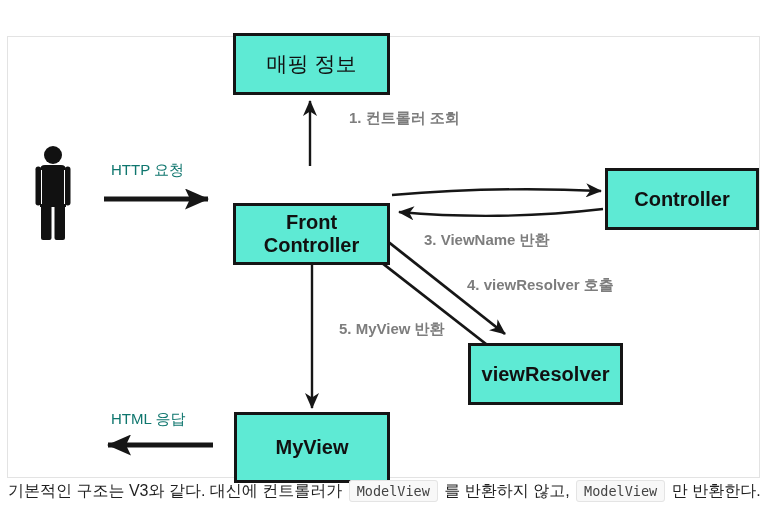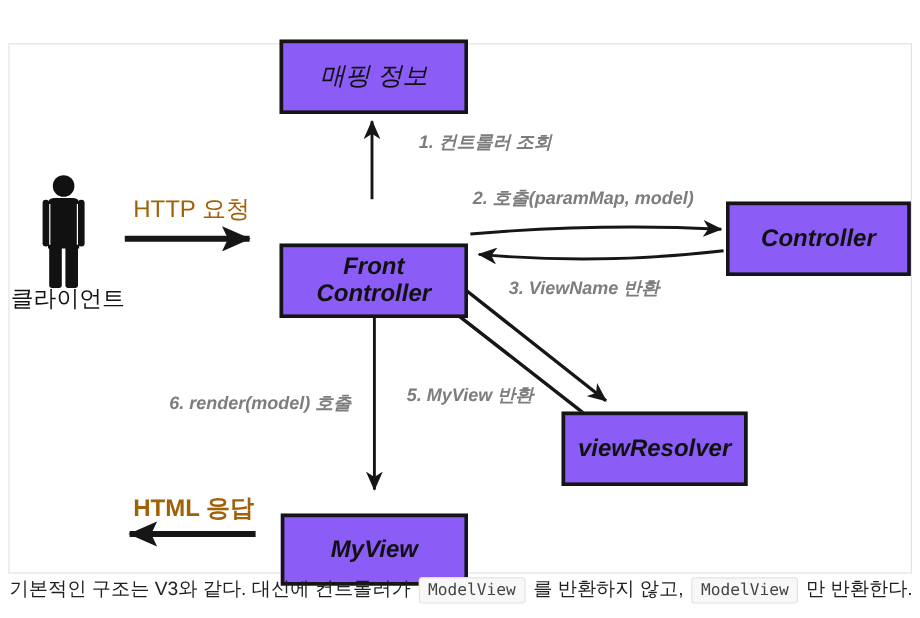--- a/index.html
+++ b/index.html
@@ -9,43 +9,43 @@
   }
   .abs{position:absolute;}
   #page-title{
     left:8px;top:4px;font-size:17px;font-weight:bold;color:#000;letter-spacing:0;margin-top:45px;
   }
   #diagram-frame{
     left:7px;top:36px;width:751px;height:440px;
     border:1px solid #e3e3e3;background:#fff;
   }
   .node{
-    border:3px solid #151515;background:#8b5cf6;color:#111;
+    border:3px solid #151515;background:#5eead4;color:#111;
     display:flex;align-items:center;justify-content:center;text-align:center;
-    font-weight:bold;font-size:20px;line-height:1.15;box-sizing:border-box;font-style:italic;
+    font-weight:bold;font-size:20px;line-height:1.15;box-sizing:border-box;
   }
   #node-mapping{left:233px;top:33px;width:157px;height:62px;font-weight:500;font-size:21px;}
   #node-front{left:233px;top:167px;width:157px;height:62px;padding:0 18px;margin-top:36px;}
   #node-controller{left:605px;top:168px;width:154px;height:62px;}
   #node-viewresolver{left:468px;top:343px;width:155px;height:62px;}
-  #node-myview{left:234px;top:412px;width:156px;height:60px;margin-top:16px;}
+  #node-myview{left:234px;top:412px;width:156px;height:71px;}
   .step-label{
-    color:#7d7d7d;font-weight:bold;font-size:15px;white-space:nowrap;font-style:italic;
+    color:#7d7d7d;font-weight:bold;font-size:15px;white-space:nowrap;
   }
   .big-gray{
-    color:#a16207;font-weight:normal;font-size:20px;white-space:nowrap;
+    color:#0f766e;font-weight:normal;font-size:15px;white-space:nowrap;
   }
   #label-step1{left:349px;top:109px;}
   #label-step2{left:394px;top:156px;}
   #label-step3{left:424px;top:231px;}
   #label-step4{left:467px;top:276px;}
   #label-step5{left:339px;top:320px;text-align:center;}
   #label-step6{left:141px;top:327px;}
   #label-http{left:111px;top:161px;}
-  #label-html{left:111px;top:410px;font-weight:bold;}
+  #label-html{left:111px;top:410px;}
   #label-client{left:9px;top:236px;font-size:19px;color:#111;white-space:nowrap;}
   #arrow-layer{left:0;top:0;}
   #footer-note{
     left:8px;top:481px;width:755px;font-size:16px;color:#1f1f1f;white-space:nowrap;
   }
   .inline-code{
     font-family:"DejaVu Sans Mono","Liberation Mono",monospace;
     font-size:13.5px;color:#444;background:#f8f8f8;
     border:1px solid #e4e4e4;border-radius:3px;padding:2px 7px;margin:0 2px;
   }
@@ -91,25 +91,23 @@
     <path d="M213,445 L108,445" stroke="#161616" stroke-width="5" fill="none" marker-end="url(#ahBig)"></path>
   </svg>
 
   <div class="abs node" id="node-mapping">매핑 정보</div>
   <div class="abs node" id="node-front">Front Controller</div>
   <div class="abs node" id="node-viewresolver">viewResolver</div>
   <div class="abs node" id="node-controller">Controller</div>
   <div class="abs node" id="node-myview">MyView</div>
 
   <div class="abs step-label" id="label-step1">1. 컨트롤러 조회</div>
-  <div class="abs step-label" id="label-step2">2. 호출(paramMap, model)</div>
   <div class="abs step-label" id="label-step3">3. ViewName 반환</div>
+  <div class="abs step-label" id="label-step4">4. viewResolver 호출</div>
   <div class="abs step-label" id="label-step5">5. MyView 반환</div>
-  <div class="abs step-label" id="label-step6">6. render(model) 호출</div>
   <div class="abs big-gray" id="label-http">HTTP 요청</div>
   <div class="abs big-gray" id="label-html">HTML 응답</div>
-  <div class="abs" id="label-client">클라이언트</div>
 
   <div class="abs" id="footer-note">
     <span>기본적인 구조는 V3와 같다. 대신에 컨트롤러가 </span><span class="inline-code">ModelView</span><span> 를 반환하지 않고, </span><span class="inline-code">ModelView</span><span> 만 반환한다.</span>
   </div>
 
 </div>
 
 </body></html>

